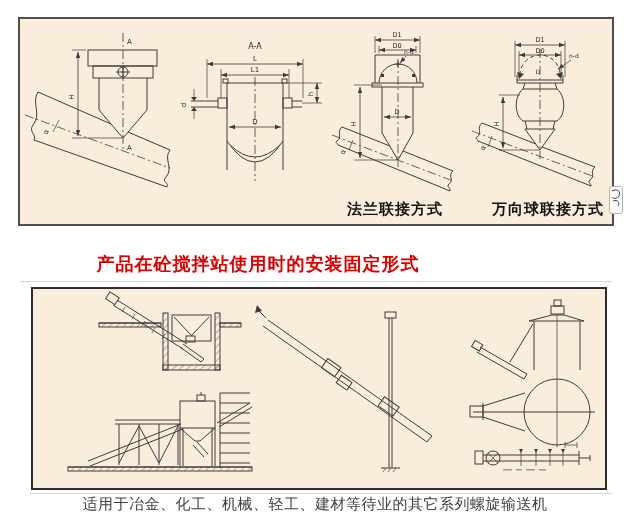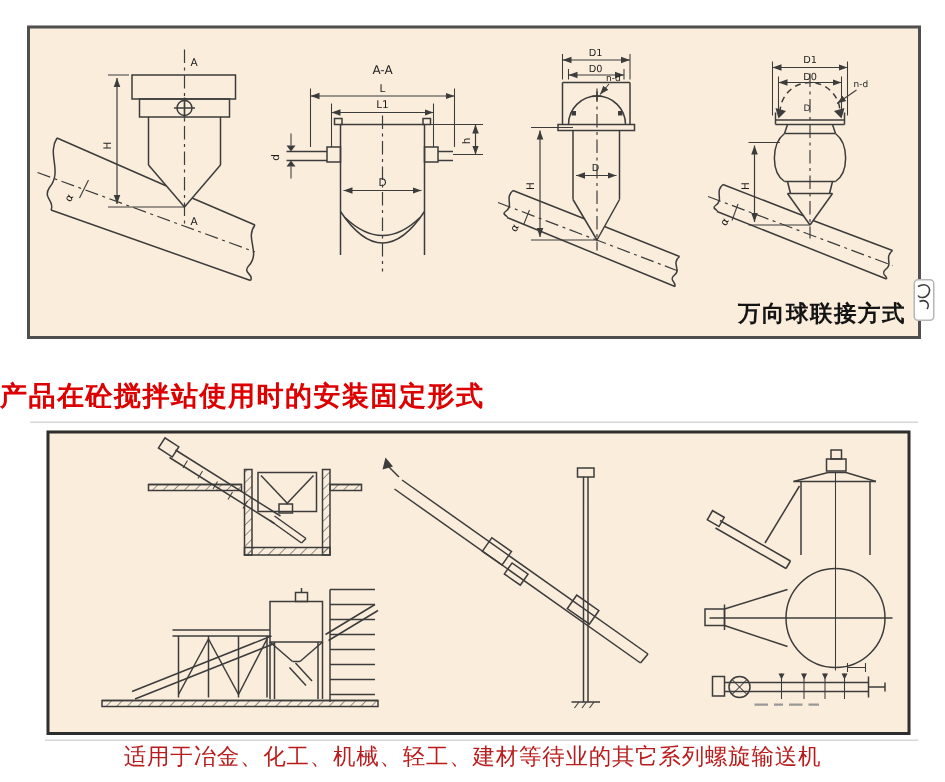--- a/index.html
+++ b/index.html
@@ -3,24 +3,24 @@
 <meta charset="utf-8">
 <style>
   html,body{margin:0;padding:0;}
   body{width:630px;height:521px;background:#ffffff;position:relative;overflow:hidden;
        font-family:"DejaVu Sans","Liberation Sans",sans-serif;}
   .panel{position:absolute;background:#faeddc;box-sizing:border-box;}
   #topPanel{left:18px;top:17px;width:596px;height:209px;border:2px solid #4f4f4f;}
   #bottomPanel{left:31px;top:287px;width:576px;height:203px;border:2px solid #2e2e2e;}
   .caption{position:absolute;font-size:15px;font-weight:bold;color:#141414;text-align:center;
            letter-spacing:1px;line-height:20px;}
-  #sectionTitle{position:absolute;left:0;top:252px;width:516px;text-align:left;
+  #sectionTitle{position:absolute;left:0;top:252px;width:516px;text-align:center;
                 font-size:18px;font-weight:bold;color:#dd0000;letter-spacing:1px;}
   #footerText{position:absolute;left:0;top:495px;width:630px;text-align:center;
-              font-size:15px;color:#b91c1c;letter-spacing:0.5px;}
+              font-size:15px;color:#404040;letter-spacing:0.5px;}
   .hairline{position:absolute;height:1px;background:#d6d6d6;}
   #floatIcon{position:absolute;left:609px;top:186px;width:14px;height:28px;background:#ffffff;
              border:1px solid #b6b6b6;border-radius:3px;box-sizing:border-box;overflow:hidden;
              display:flex;align-items:center;justify-content:center;cursor:pointer;}
   svg{position:absolute;left:0;top:0;}
   svg g{stroke:#3c3c3c;stroke-width:1;fill:none;}
   svg text{font-family:"DejaVu Sans",sans-serif;font-size:7px;fill:#1d1d1d;stroke:none;}
   svg text.tt{font-size:8px;}
   .cl{stroke-dasharray:9 3 2 3;stroke-width:0.8;}
   .dsh{stroke-dasharray:4 3;}
@@ -184,20 +184,21 @@
         <line x1="522" y1="128" x2="575" y2="148"></line>
       <line x1="458" y1="122" x2="571" y2="167"></line>
       <path d="M462,104 C456,109 463,114 457,118 C454,120 459,121 458,122"></path>
       <path d="M575,148 C569,153 576,157 570,161 C567,164 572,165 571,167"></path>
       <line class="cl" x1="452" y1="112" x2="575" y2="158"></line>
       <line class="thin" x1="472" y1="117" x2="468" y2="128"></line>
       <text x="464" y="132" transform="rotate(-62 464 132)">α</text>
     </g>
   </svg>
 
+  <div class="caption" style="left:295px;top:180px;width:160px;">法兰联接方式</div>
   <div class="caption" style="left:418px;top:180px;width:180px;padding-left:20px;">万向球联接方式</div>
 </div>
 
 <div class="hairline" style="left:20px;top:281px;width:592px;"></div>
 <div class="hairline" style="left:30px;top:493px;width:582px;"></div>
 
 <div id="sectionTitle">产品在砼搅拌站使用时的安装固定形式</div>
 
 <div id="bottomPanel" class="panel">
   <svg width="572" height="199" viewBox="0 0 572 199">

